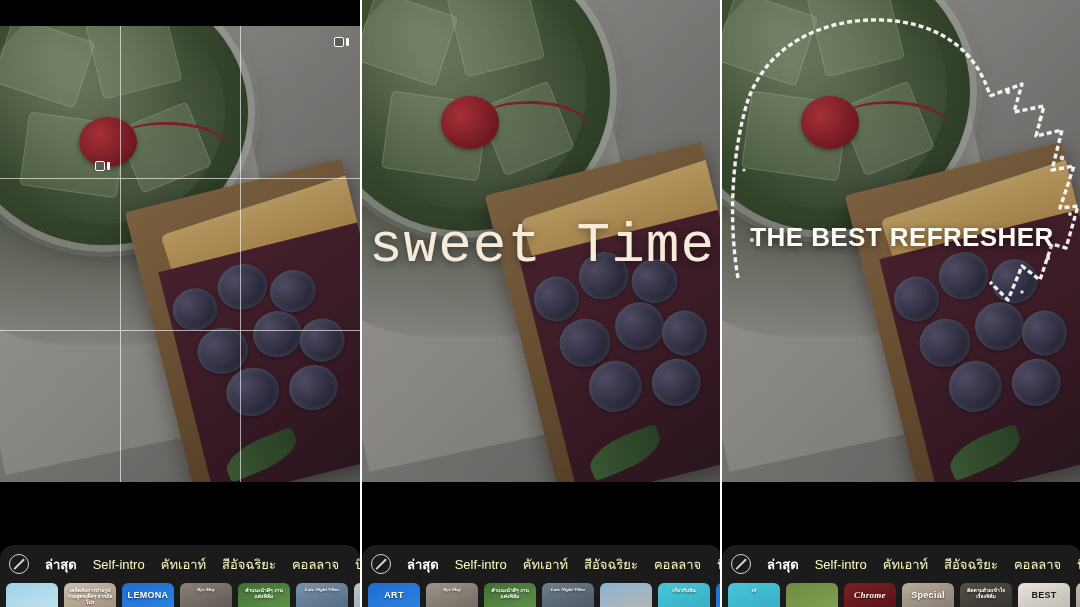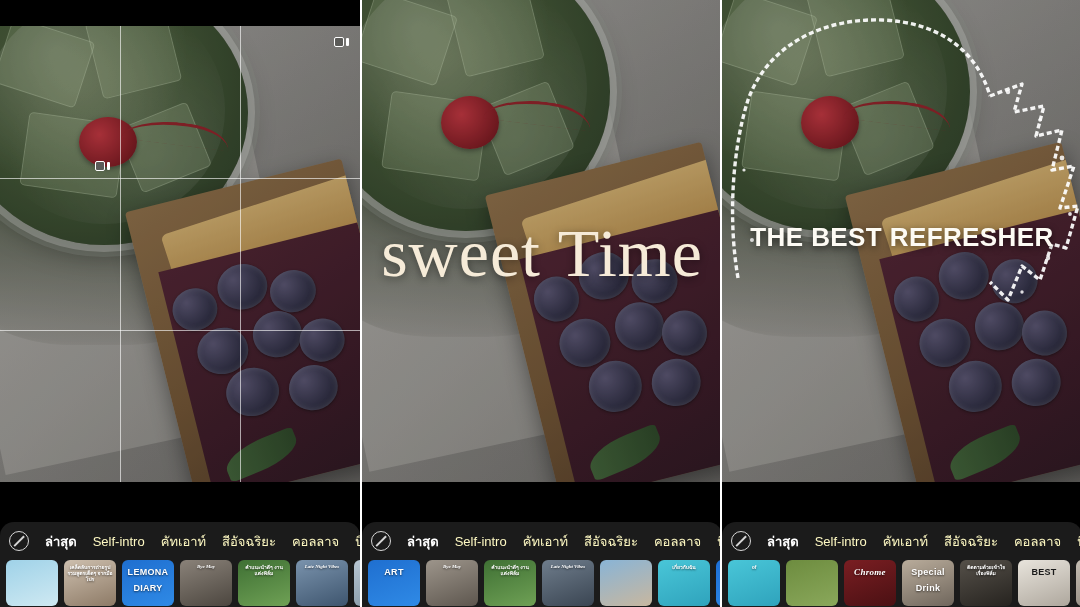--- a/index.html
+++ b/index.html
@@ -137,21 +137,21 @@
   }
   .vbadge .b1 { width:10px; height:10px; border:1.6px solid #fff; border-radius:2px;
                 background:#5b5b58; }
   .vbadge .b2 { width:3px; height:8px; background:#fff; border-radius:1px; }
   .vb-a { right:10px; top:36px; }
   .vb-b { left:95px; top:160px; }
 
   
   .ov-sweet {
     position:absolute; left:0; right:0; top:214px; text-align:center; z-index:25;
-    font-family:Liberation Serif, serif; font-size:68px; color:#f6ebd8;
+    font-family:Liberation Mono, monospace; font-size:56px; color:#f6ebd8;
     letter-spacing:1px; text-shadow:0 2px 8px rgba(0,0,0,.45); white-space:nowrap;
   }
   .ov-refresher {
     position:absolute; left:0; right:0; top:222px; text-align:center; z-index:25;
     font-family:"Liberation Sans", sans-serif; font-weight:bold; font-size:26px;
     color:#fdfbf4; letter-spacing:.4px; text-shadow:0 2px 7px rgba(0,0,0,.55);
     white-space:nowrap;
   }
 
   
@@ -161,21 +161,21 @@
   .histbar { position:absolute; left:12px; bottom:18px; display:flex; gap:16px; z-index:26; }
   .hbtn {
     width:34px; height:34px; border-radius:50%; background:rgba(30,30,30,.55);
     display:flex; align-items:center; justify-content:center;
   }
   .hbtn.dim { background:rgba(60,60,60,.38); }
   .hbtn svg { display:block; }
 
   
   .sheet {
-    position:absolute; left:0; bottom:0; width:360px; height:85px;
+    position:absolute; left:0; bottom:0; width:360px; height:62px;
     background:#1b1b1b; border-radius:14px 14px 0 0; z-index:40; overflow:hidden;
   }
   .tabs {
     display:flex; align-items:center; gap:16px; height:34px; padding:4px 0 0 9px;
     white-space:nowrap;
   }
   .tab-none {
     width:20px; height:20px; border-radius:50%; border:1.6px solid #d6d6d6;
     position:relative; flex:0 0 auto;
   }

